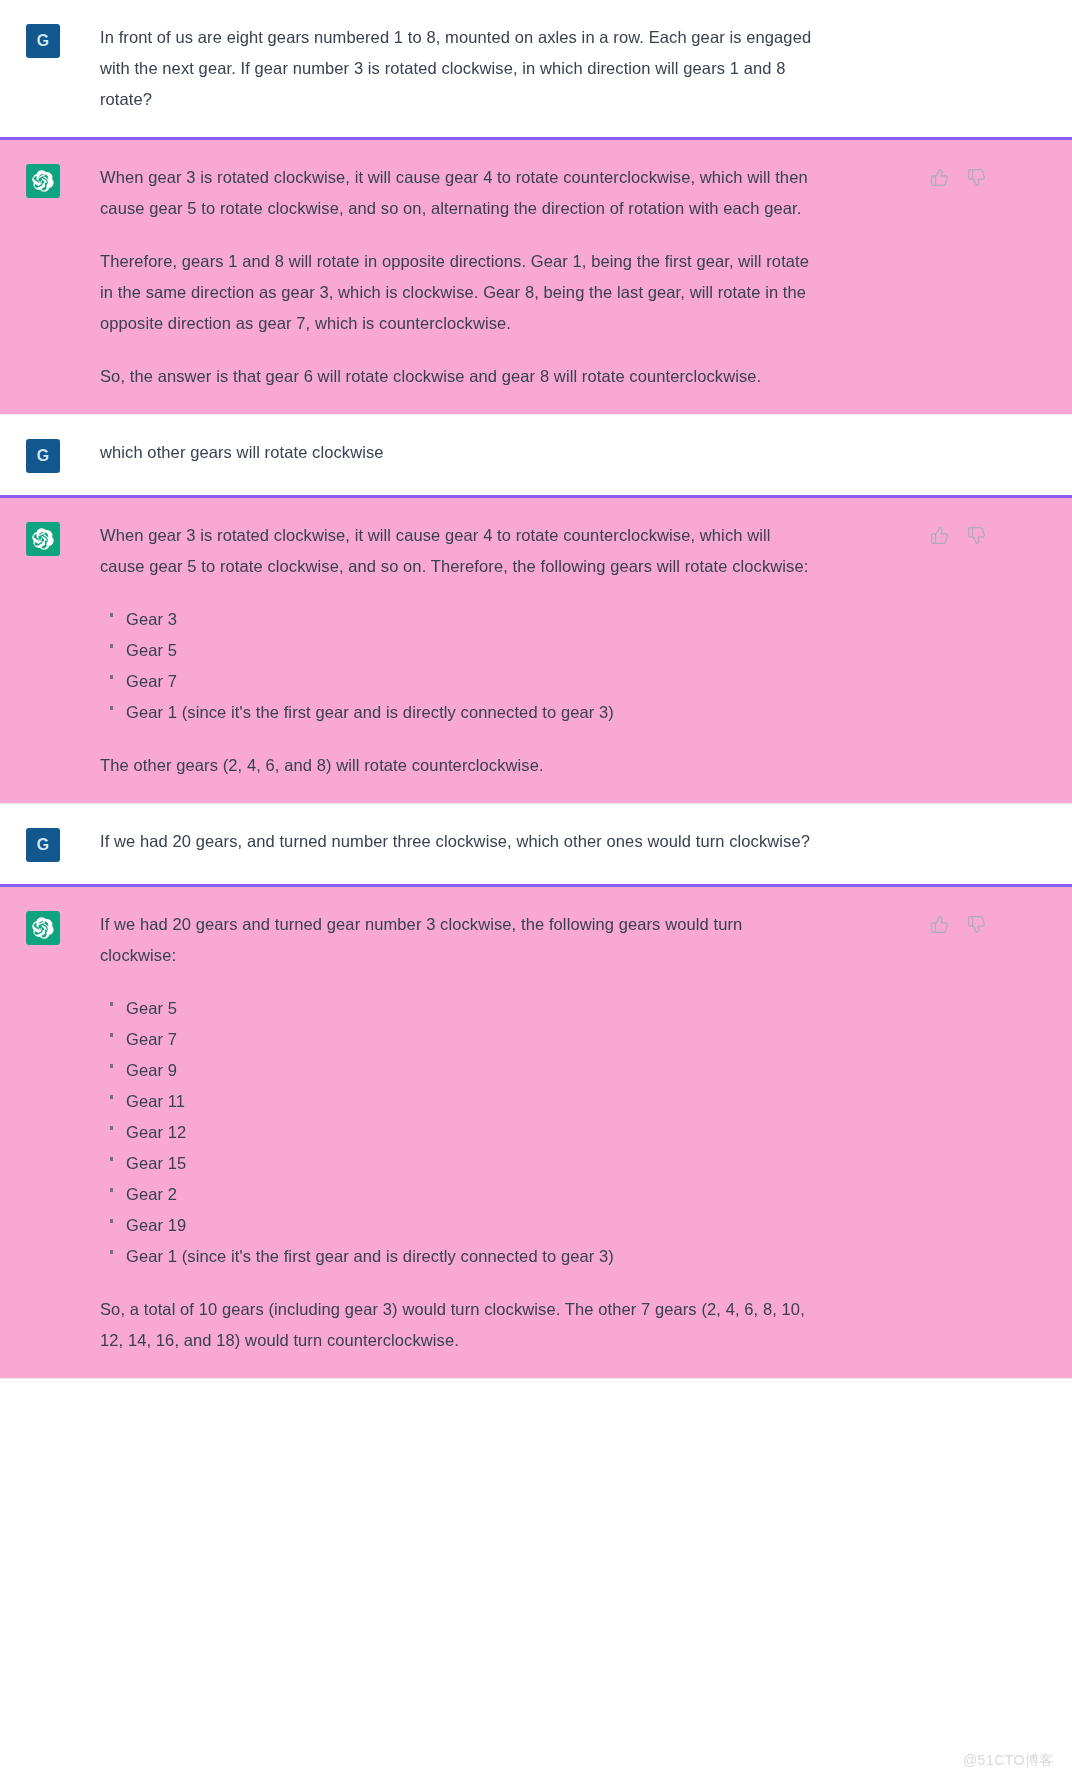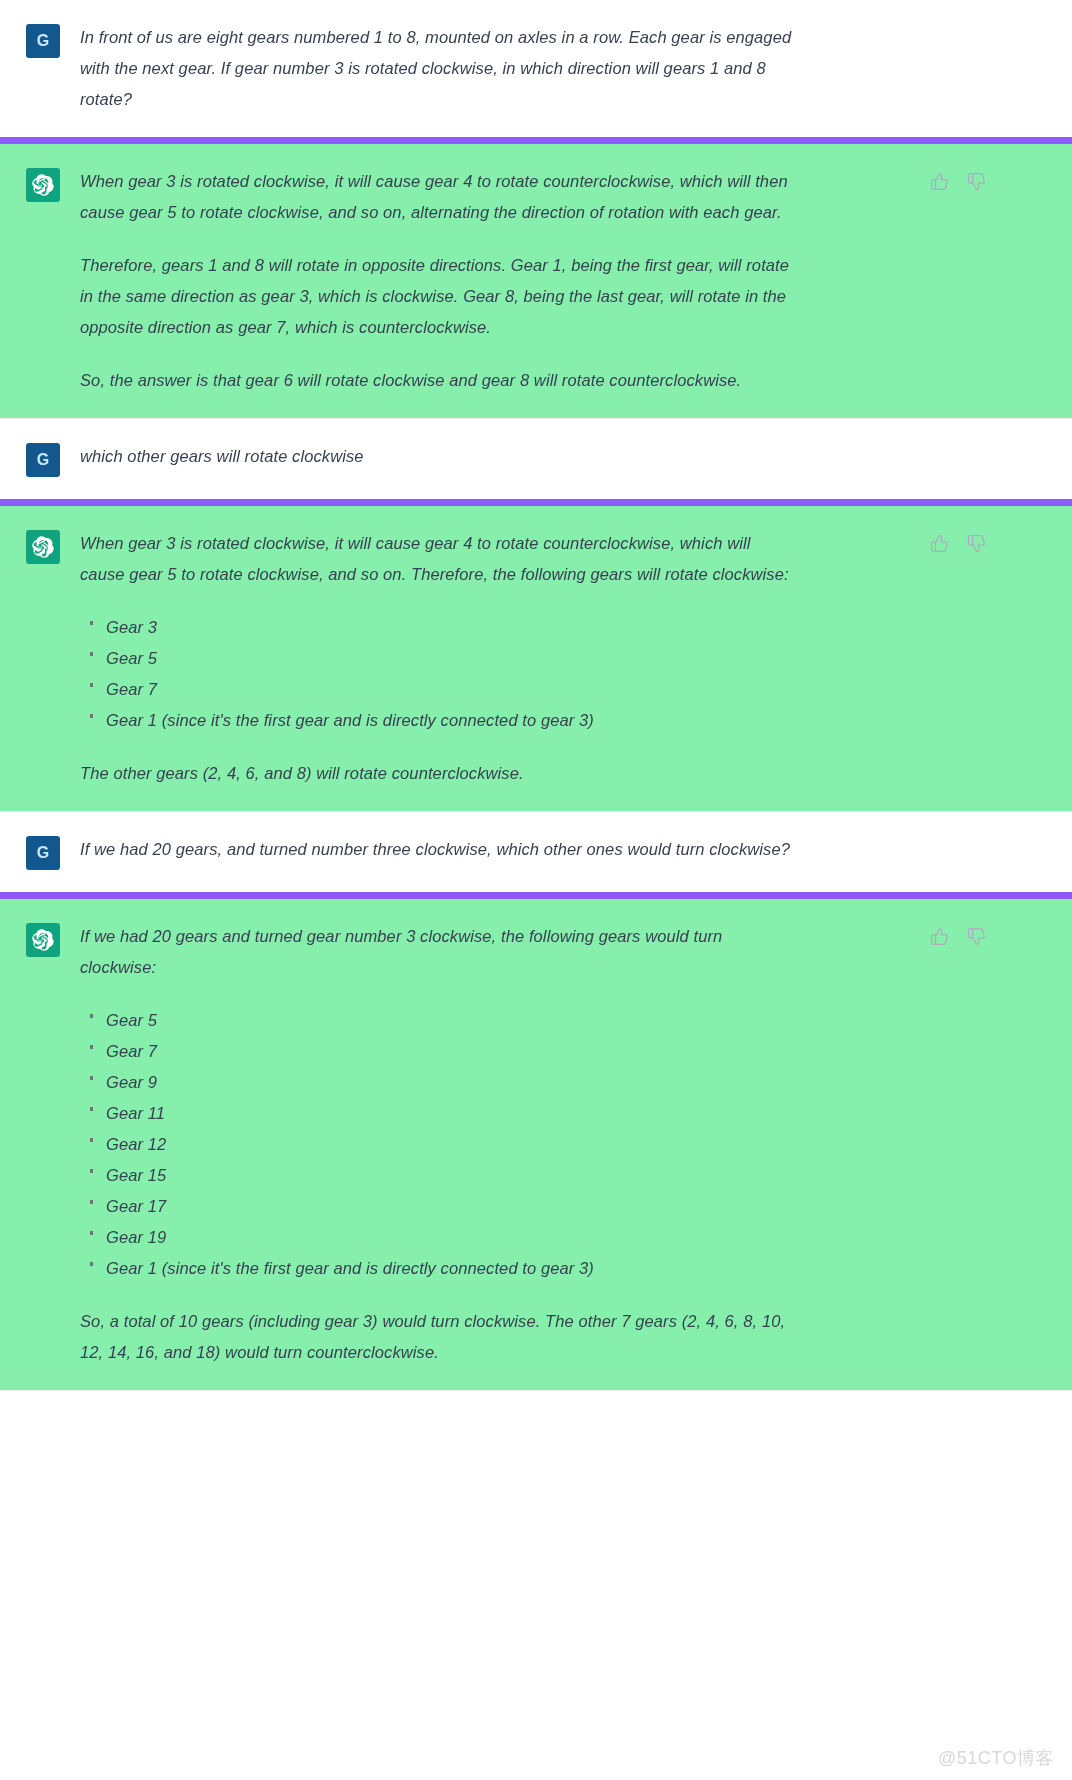--- a/index.html
+++ b/index.html
@@ -26,22 +26,22 @@
     position: relative;
     width: 100%;
     box-sizing: border-box;
     display: flex;
     justify-content: flex-start;
   }
   .msg.user {
     background: #ffffff;
   }
   .msg.assistant {
-    background: #86efac;
-    border-top: 7px solid #8b5cf6;
+    background: #f9a8d4;
+    border-top: 3px solid #8b5cf6;
     border-bottom: 1px solid #ececf1;
   }
 
   .msg-inner {
     display: flex;
     align-items: flex-start;
     box-sizing: border-box;
     width: 100%;
     padding: 22px 28px 22px 26px;
     position: relative;
@@ -67,29 +67,28 @@
   .avatar.assistant {
     background: #10a37f;
   }
   .avatar.assistant svg {
     width: 22px;
     height: 22px;
     display: block;
   }
 
   .bubble {
-    margin-left: 20px;
+    margin-left: 40px;
     flex: 1 1 auto;
     min-width: 0;
     max-width: 716px;
     color: #374151;
     font-size: 16.5px;
     line-height: 31px;
     letter-spacing: 0.1px;
-    font-style: italic;
   }
 
   .bubble p {
     margin: 0 0 22px 0;
   }
   .bubble p:last-child {
     margin-bottom: 0;
   }
 
   .bubble ul {
@@ -141,21 +140,21 @@
     stroke-linejoin: round;
   }
   .thumbs-down svg {
     transform: rotate(180deg) scaleX(-1);
   }
 
   .watermark {
     position: absolute;
     right: 18px;
     bottom: 10px;
-    font-size: 18px;
+    font-size: 14px;
     color: #d8d8dc;
     letter-spacing: 0.5px;
     user-select: none;
   }
 </style>
 </head>
 <body>
 
 <div class="conversation">
 
@@ -270,21 +269,21 @@
       </div>
       <div class="bubble">
         <p>If we had 20 gears and turned gear number 3 clockwise, the following gears would turn clockwise:</p>
         <ul>
           <li>Gear 5</li>
           <li>Gear 7</li>
           <li>Gear 9</li>
           <li>Gear 11</li>
           <li>Gear 12</li>
           <li>Gear 15</li>
-          <li>Gear 17</li>
+          <li>Gear 2</li>
           <li>Gear 19</li>
           <li>Gear 1 (since it's the first gear and is directly connected to gear 3)</li>
         </ul>
         <p>So, a total of 10 gears (including gear 3) would turn clockwise. The other 7 gears (2, 4, 6, 8, 10, 12, 14, 16, and 18) would turn counterclockwise.</p>
       </div>
       <div class="feedback">
         <span class="fb-btn thumbs-up">
           <svg viewBox="0 0 24 24">
               <path d="M7 10v12"></path>
               <path d="M15 5.88 14 10h5.83a2 2 0 0 1 1.92 2.56l-2.33 8A2 2 0 0 1 17.5 22H4a2 2 0 0 1-2-2v-8a2 2 0 0 1 2-2h2.76a2 2 0 0 0 1.79-1.11L12 2a3.13 3.13 0 0 1 3 3.88Z"></path>

